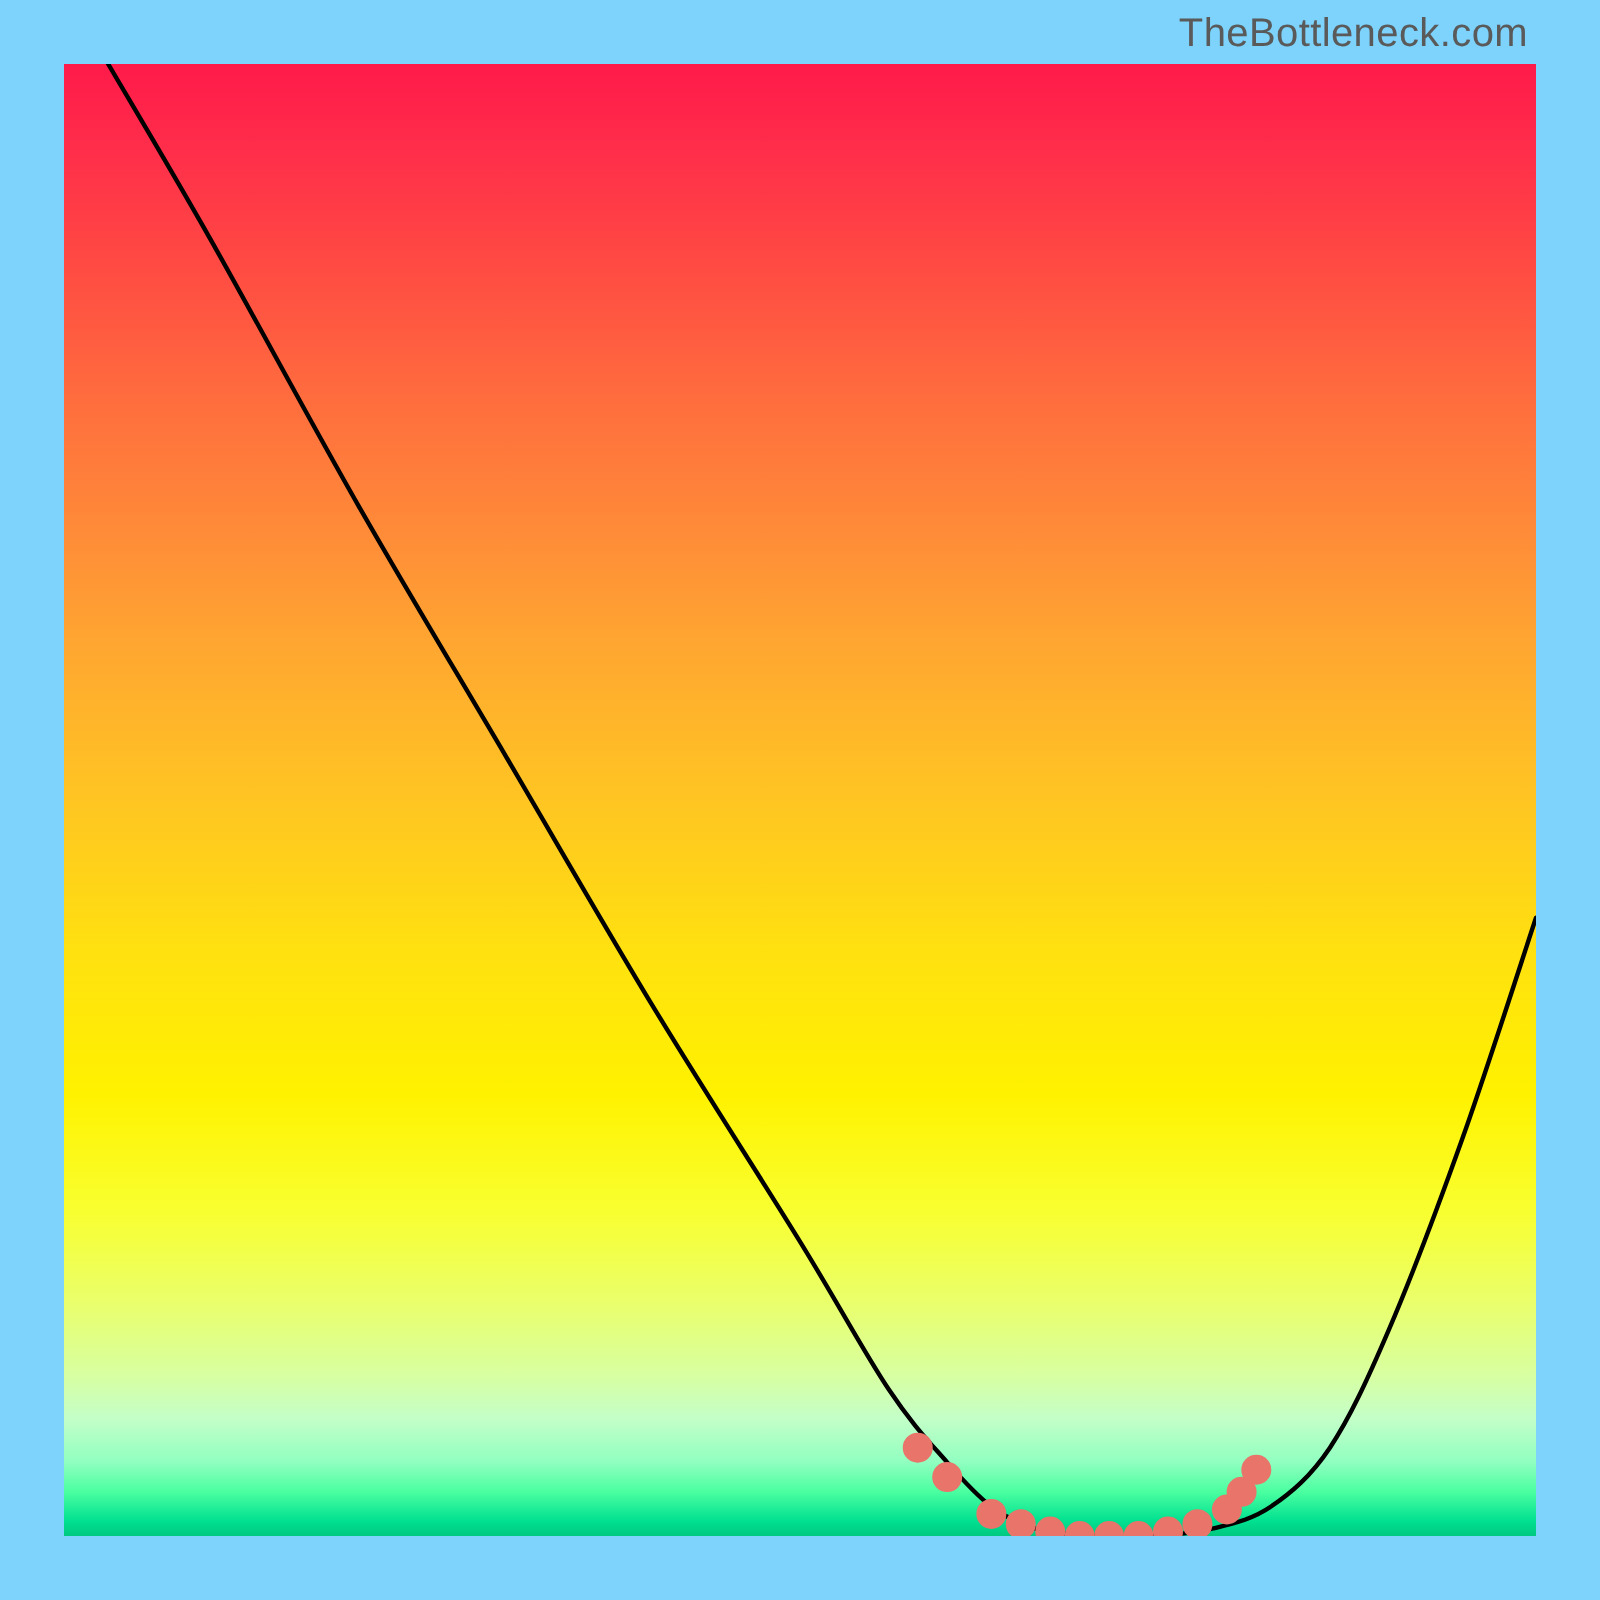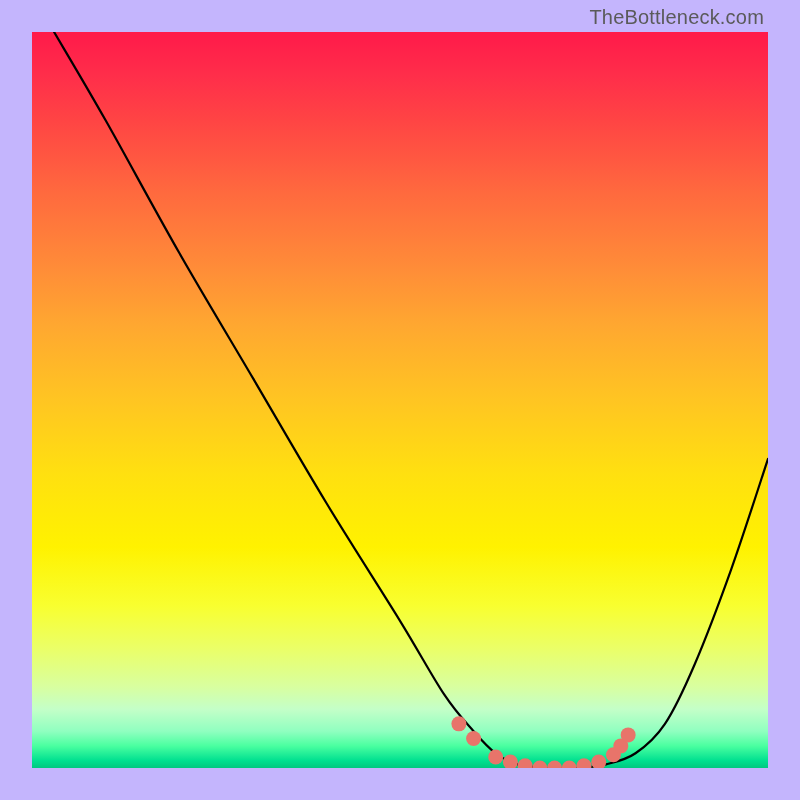--- a/index.html
+++ b/index.html
@@ -1,21 +1,21 @@
 <!DOCTYPE html>
 <html><head>
 <meta charset="utf-8">
 <style>
   * { margin: 0; padding: 0; box-sizing: border-box; }
   html, body { width: 800px; height: 800px; overflow: hidden; background: #000; }
   .frame {
     position: absolute;
     left: 0; top: 0;
     width: 800px; height: 800px;
-    background: #c4b5fd;
+    background: #7dd3fc;
   }
   .plot-area {
     position: absolute;
     left: 32px; top: 32px;
     width: 736px; height: 736px;
     overflow: hidden;
   }
   .gradient {
     position: absolute;
     left: 0; top: 0; right: 0; bottom: 0;

